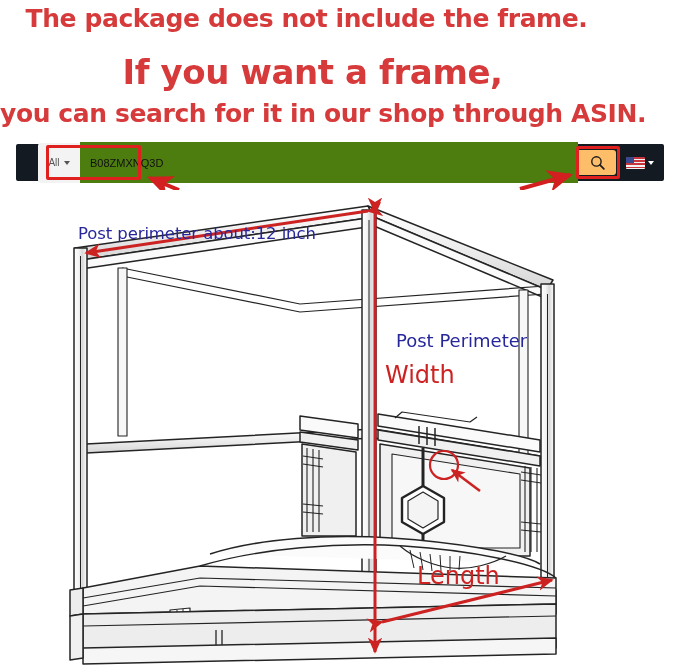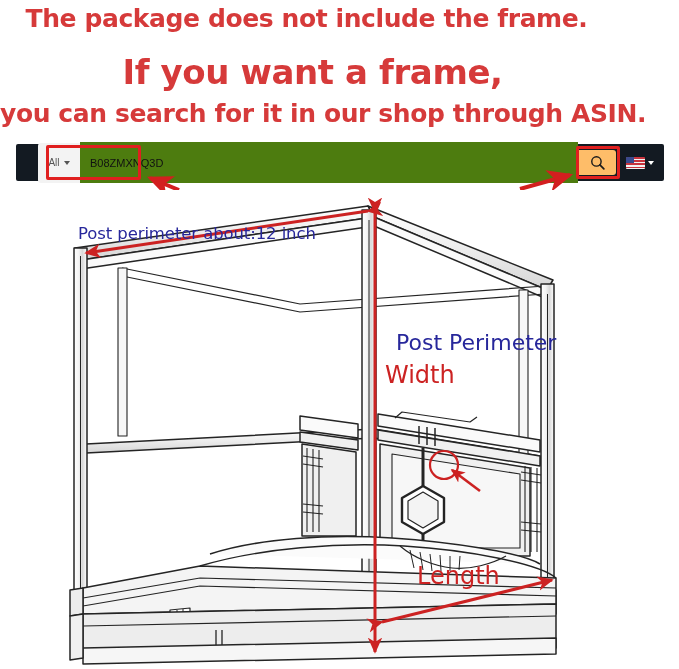--- a/index.html
+++ b/index.html
@@ -170,21 +170,21 @@
     left: 78px; top: 194px;
     font-size: 16.5px;
     letter-spacing: -0.1px;
   }
   .lbl-width {
     left: 167px; top: 246px;
     font-size: 24px;
   }
   .lbl-post-perimeter {
     left: 396px; top: 300px;
-    font-size: 22px;
+    font-size: 18px;
   }
   .lbl-height {
     left: 385px; top: 361px;
     font-size: 24px;
   }
   .lbl-length {
     left: 417px; top: 562px;
     font-size: 24px;
   }
 

